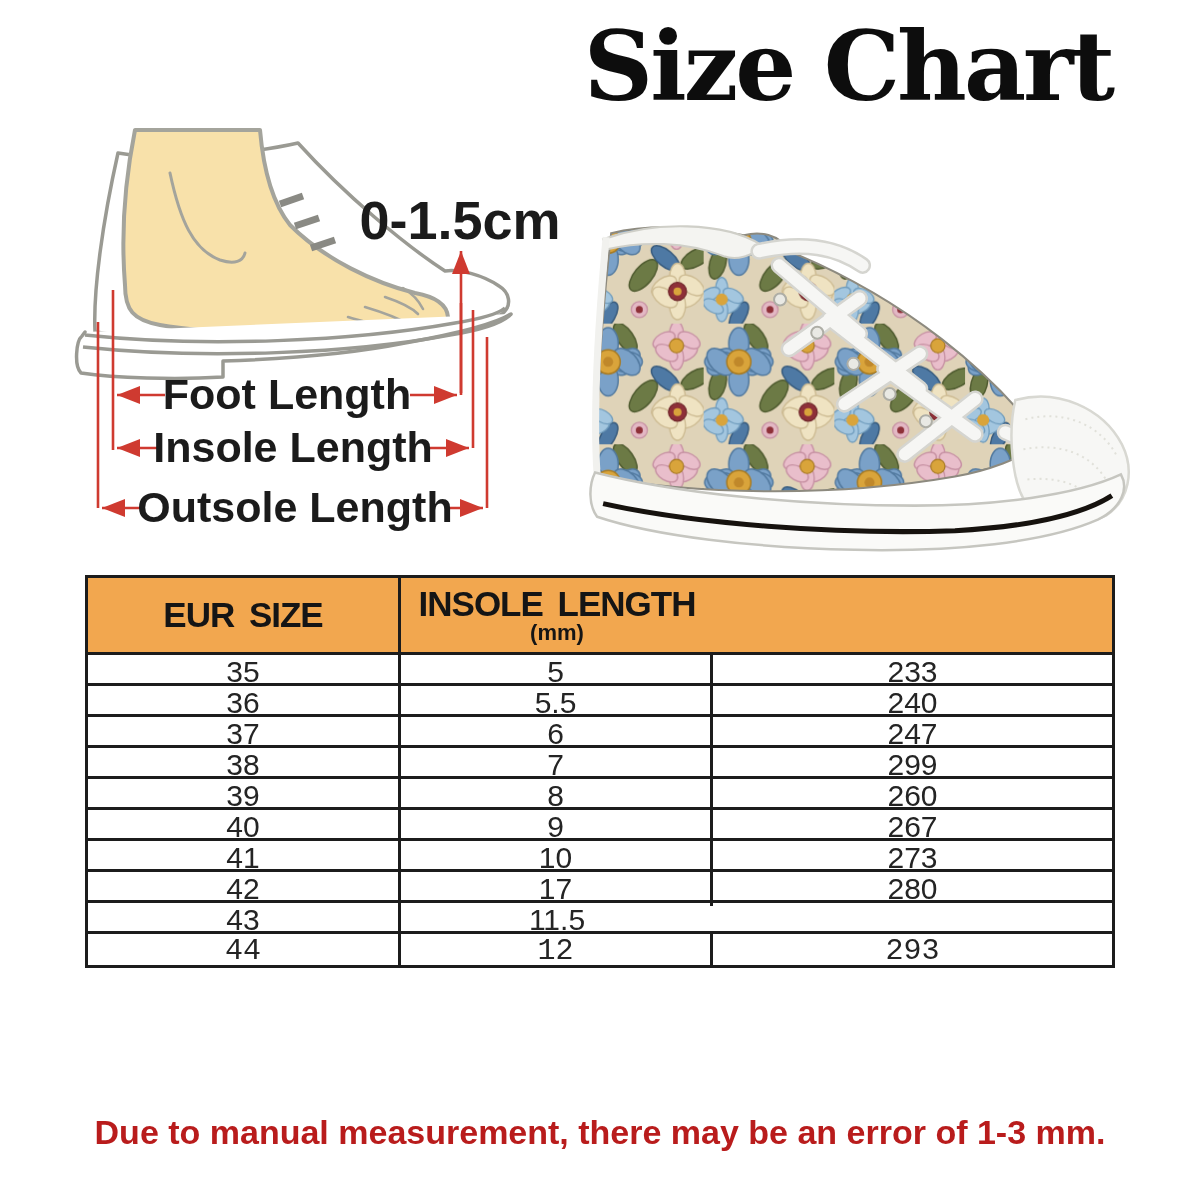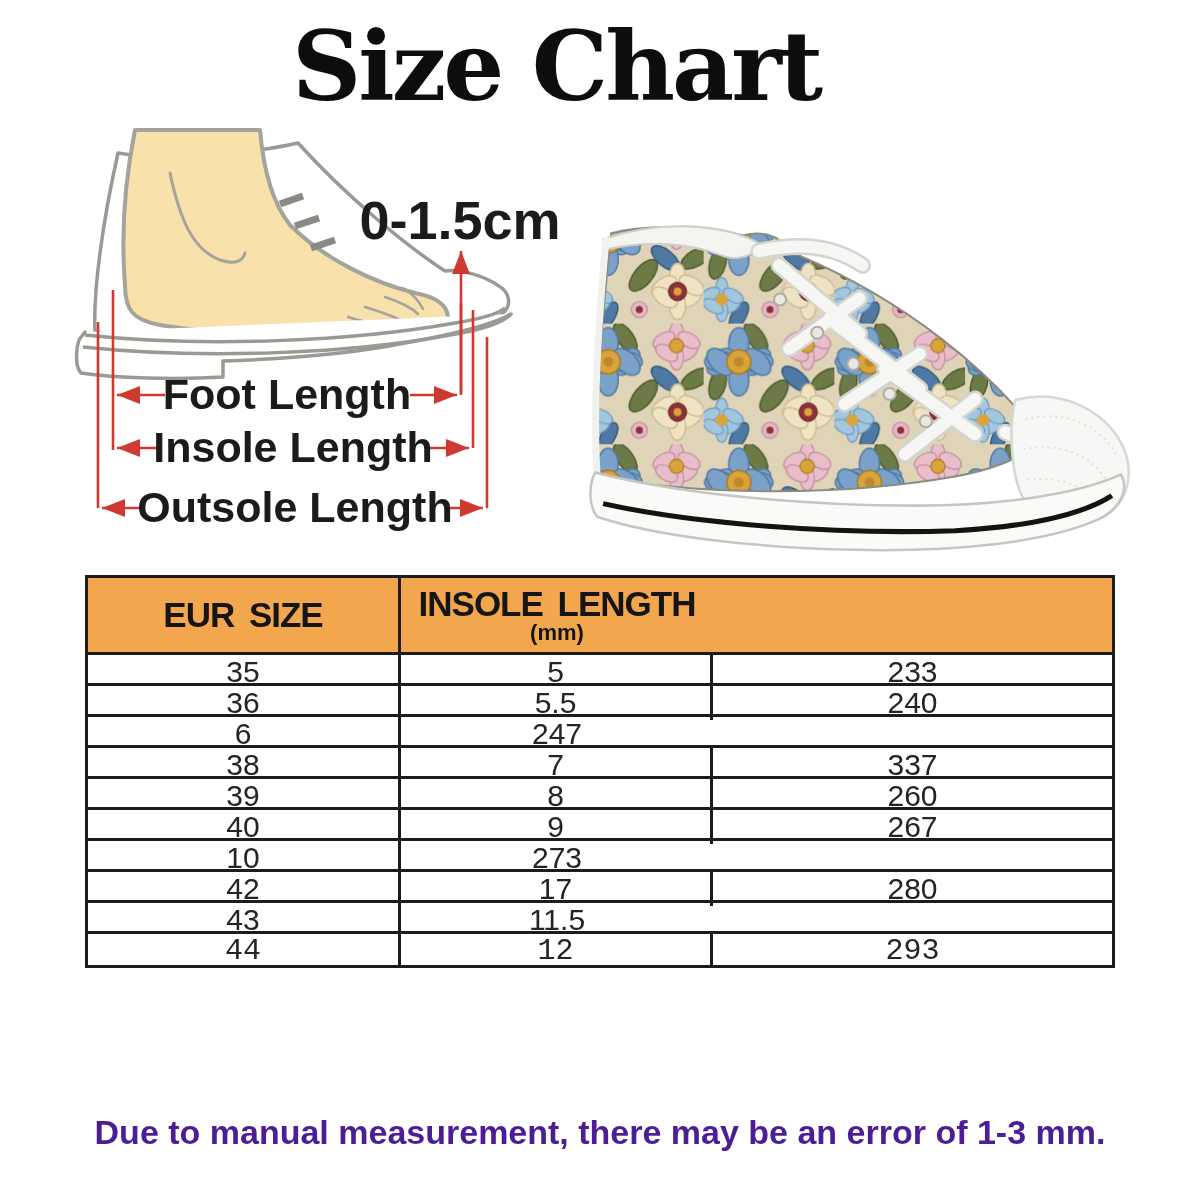--- a/index.html
+++ b/index.html
@@ -1,20 +1,20 @@
 <!DOCTYPE html>
 <html><head>
 <meta charset="utf-8">
 <style>
   html,body{margin:0;padding:0;background:#ffffff;}
   #page{position:relative;width:1200px;height:1200px;background:#ffffff;overflow:hidden;
         font-family:"Liberation Sans",sans-serif;}
 
   
-  #title{position:absolute;top:10px;left:0;width:1112px;text-align:center;
+  #title{position:absolute;top:10px;left:0;width:1112px;text-align:right;
          font-family:"DejaVu Serif","Liberation Serif",serif;
          font-weight:800;font-size:96px;letter-spacing:-3px;color:#0d0d0d;}
 
   
   #foot-diagram{position:absolute;left:55px;top:125px;width:520px;height:430px;}
   #sneaker-art{position:absolute;left:572px;top:203px;width:575px;height:372px;}
 
   .measure-label{font-family:"Liberation Sans",sans-serif;font-weight:bold;fill:#1b1b1b;}
 
   
@@ -30,21 +30,21 @@
   .thcell .main{word-spacing:6px;text-align:center;}
   .trow{display:grid;grid-template-columns:313px 312px 1fr;height:31px;
         border-bottom:3px solid #1c1c1c;box-sizing:border-box;}
   .trow:last-child{border-bottom:none;font-family:Liberation Mono, monospace;}
   .tcell{display:flex;align-items:center;justify-content:center;
          font-size:30px;color:#242424;border-right:3px solid #1c1c1c;}
   .tcell:last-child{border-right:none;}
 
   
   #footer-note{position:absolute;left:0;top:1113px;width:1200px;text-align:center;
-               font-weight:bold;font-size:34px;color:#4c1d95;}
+               font-weight:bold;font-size:34px;color:#b91c1c;}
 </style>
 </head>
 <body>
 
 <div id="page">
 
   <div id="title">Size Chart</div>
 
   <svg id="foot-diagram" viewBox="0 0 520 430" xmlns="http://www.w3.org/2000/svg">
     <defs>
@@ -259,39 +259,41 @@
           <div class="tcell">35</div>
           <div class="tcell">5</div>
           <div class="tcell">233</div>
         </div>
         <div class="trow">
           <div class="tcell">36</div>
           <div class="tcell">5.5</div>
           <div class="tcell">240</div>
         </div>
         <div class="trow">
+          <div class="tcell">37</div>
           <div class="tcell">6</div>
           <div class="tcell">247</div>
         </div>
         <div class="trow">
           <div class="tcell">38</div>
           <div class="tcell">7</div>
-          <div class="tcell">337</div>
+          <div class="tcell">299</div>
         </div>
         <div class="trow">
           <div class="tcell">39</div>
           <div class="tcell">8</div>
           <div class="tcell">260</div>
         </div>
         <div class="trow">
           <div class="tcell">40</div>
           <div class="tcell">9</div>
           <div class="tcell">267</div>
         </div>
         <div class="trow">
+          <div class="tcell">41</div>
           <div class="tcell">10</div>
           <div class="tcell">273</div>
         </div>
         <div class="trow">
           <div class="tcell">42</div>
           <div class="tcell">17</div>
           <div class="tcell">280</div>
         </div>
         <div class="trow">
           <div class="tcell">43</div>

